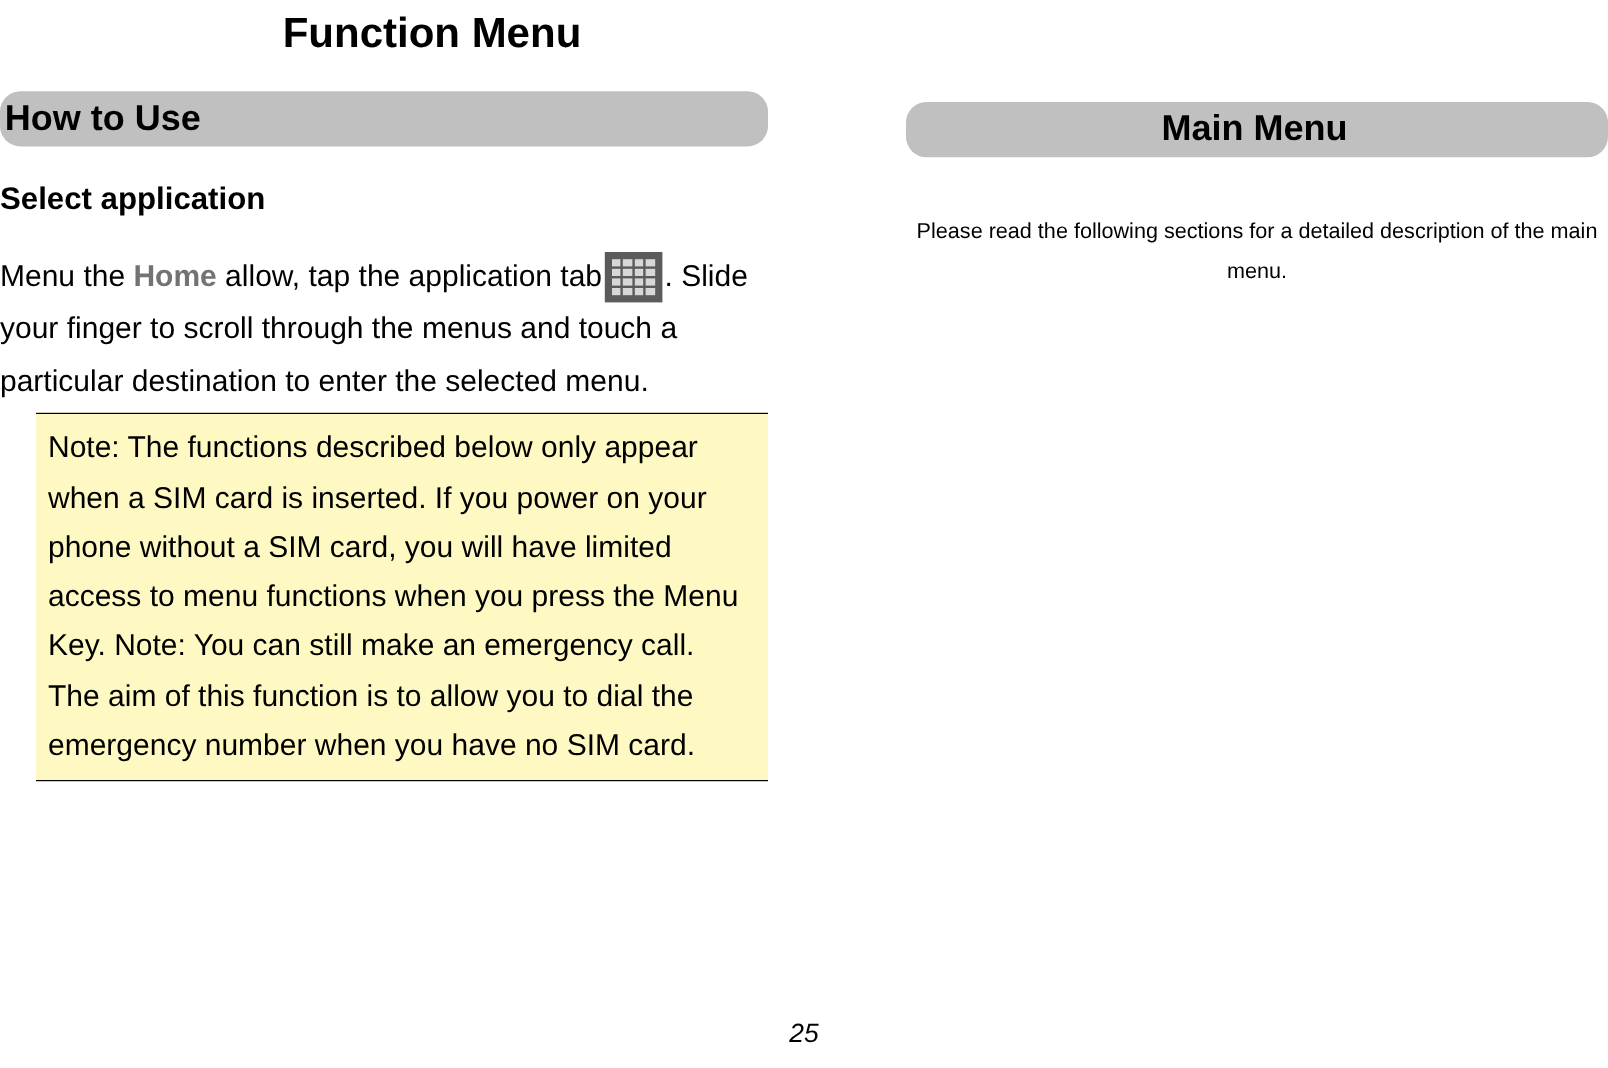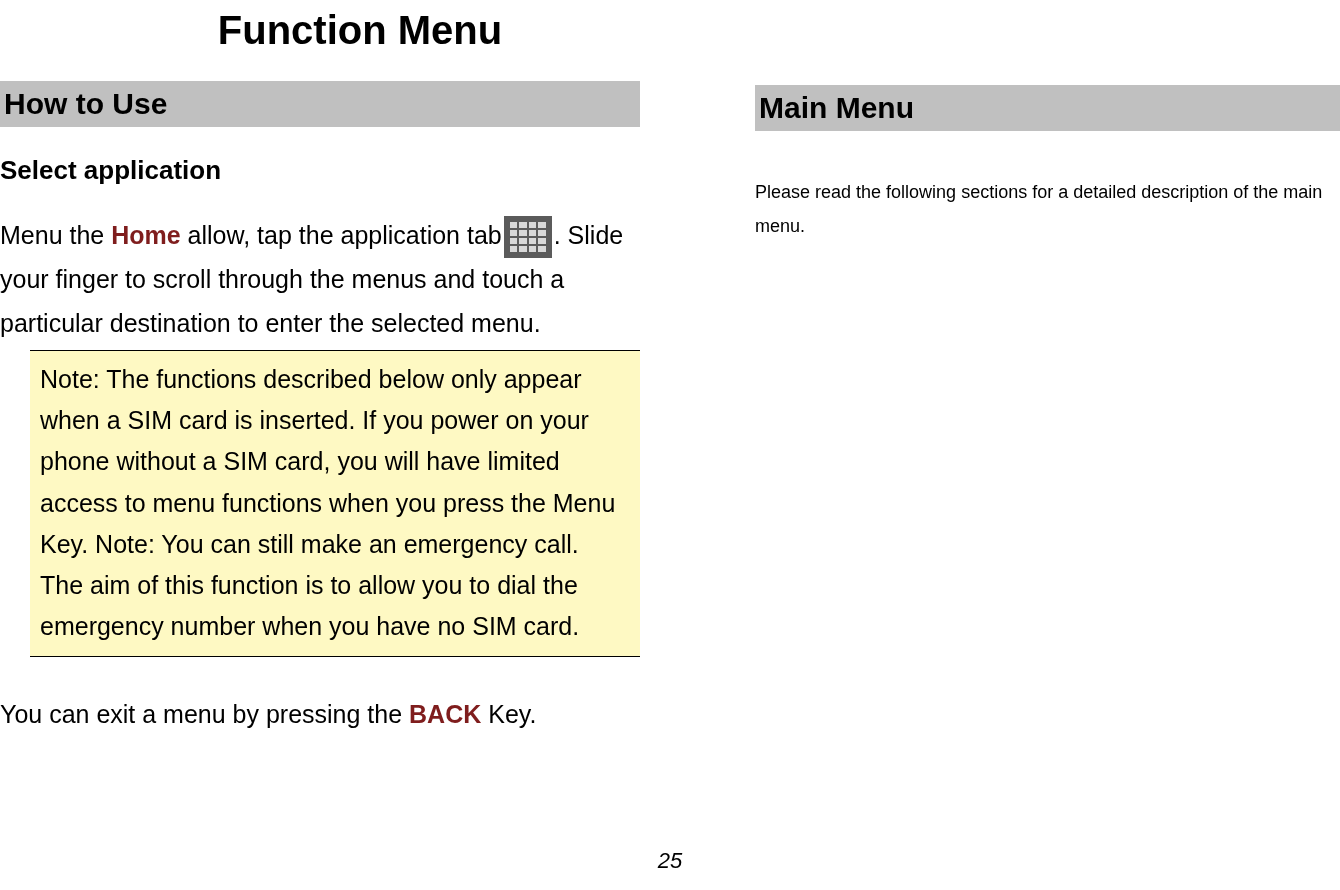--- a/index.html
+++ b/index.html
@@ -20,49 +20,51 @@
     width: 50%;
     padding: 0 30px 0 0;
   }
   .column-left {
     padding-left: 0;
   }
   .column-right {
     padding-left: 85px;
     padding-right: 0;
     padding-top: 85px;
+    text-align: center;
   }
   .title-main {
-    font-size: 40px;
+    font-size: 35px;
     font-weight: bold;
     text-align: center;
     margin: 8px 0 28px 0;
     padding-left: 120px;
     padding-right: 40px;
   }
   .section-heading {
     background: #c0c0c0;
     font-size: 30px;
     font-weight: bold;
     padding: 6px 8px 6px 4px;
     margin-bottom: 28px;
+    border-radius: 17px;
   }
   .sub-heading {
     font-size: 26px;
     font-weight: bold;
     text-align: left;
     margin-bottom: 28px;
   }
   .body-text {
     font-size: 25px;
     line-height: 1.75;
     margin-bottom: 4px;
   }
   .highlight {
-    color: #7f1d1d;
+    color: #737373;
     font-weight: bold;
   }
   .app-icon {
     display: inline-block;
     width: 48px;
     height: 42px;
     background: #5b5b5b;
     vertical-align: middle;
     position: relative;
     margin: 0 2px;
@@ -132,23 +134,20 @@
             <span></span>
             <span></span>
             <span></span>
             <span></span>
             <span></span>
           </span></span><span>. Slide your finger to scroll through the menus and touch a particular destination to enter the selected menu.</span>
     </p>
 
     <div class="note-box">Note: The functions described below only appear when a SIM card is inserted. If you power on your phone without a SIM card, you will have limited access to menu functions when you press the Menu Key. Note: You can still make an emergency call. The aim of this function is to allow you to dial the emergency number when you have no SIM card.</div>
 
-    <p class="body-text">
-      <span>You can exit a menu by pressing the </span><span class="highlight">BACK</span><span> Key.</span>
-    </p>
 
   </div>
 
   <div class="column column-right">
     <div class="section-heading">Main Menu</div>
     <p class="right-body">Please read the following sections for a detailed description of the main menu.</p>
   </div>
 
 </div>
 

